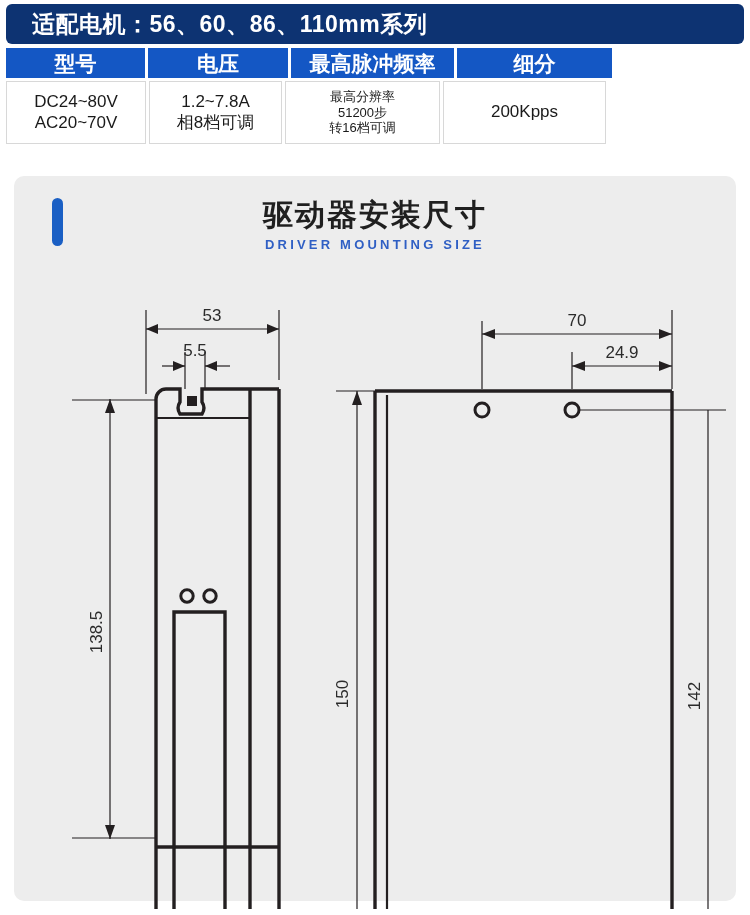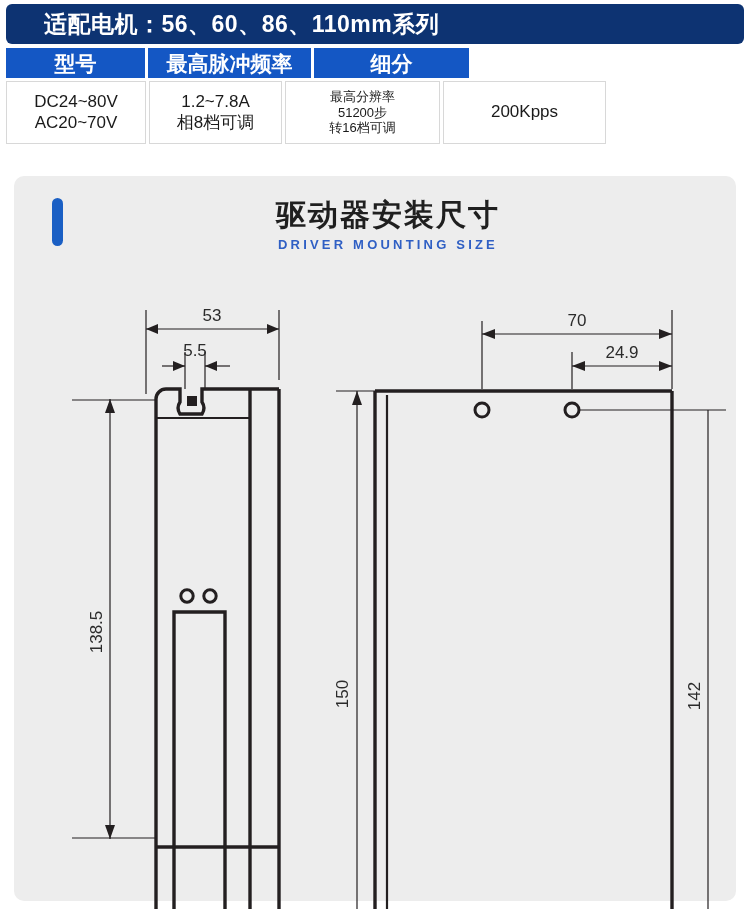--- a/index.html
+++ b/index.html
@@ -16,21 +16,21 @@
   }
 
   
   .banner {
     margin: 4px 6px 0 6px;
     height: 40px;
     background: #0d3372;
     border-radius: 6px;
     display: flex;
     align-items: center;
-    padding-left: 38px;
+    padding-left: 26px;
     box-sizing: border-box;
   }
   .banner-text {
     color: #ffffff;
     font-size: 23px;
     font-weight: bold;
     letter-spacing: 0.5px;
     white-space: nowrap;
   }
 
@@ -86,21 +86,21 @@
     top: 176px;
     width: 722px;
     height: 725px;
     background: #ededed;
     border-radius: 10px;
   }
 
   
   .section-title-wrap {
     position: absolute;
-    left: 13px;
+    left: 0;
     top: 22px;
     width: 100%;
     text-align: center;
   }
   .title-cn {
     font-size: 30px;
     font-weight: bold;
     color: #1f1f1f;
     letter-spacing: 2px;
     line-height: 1.1;
@@ -147,20 +147,21 @@
 <body>
 
 <div class="banner">
   <span class="banner-text">适配电机：56、60、86、110mm系列</span>
 </div>
 
 <div class="spec-table">
 
   <div class="spec-row head-row">
     <div class="spec-cell head-cell c1">型号</div>
+    <div class="spec-cell head-cell c2">电压</div>
     <div class="spec-cell head-cell c5">最高脉冲频率</div>
     <div class="spec-cell head-cell c4">细分</div>
   </div>
 
   <div class="spec-row">
 
     <div class="spec-cell body-cell c2">
       <div>
         <span class="multi">DC24~80V</span>
         <span class="multi">AC20~70V</span>

